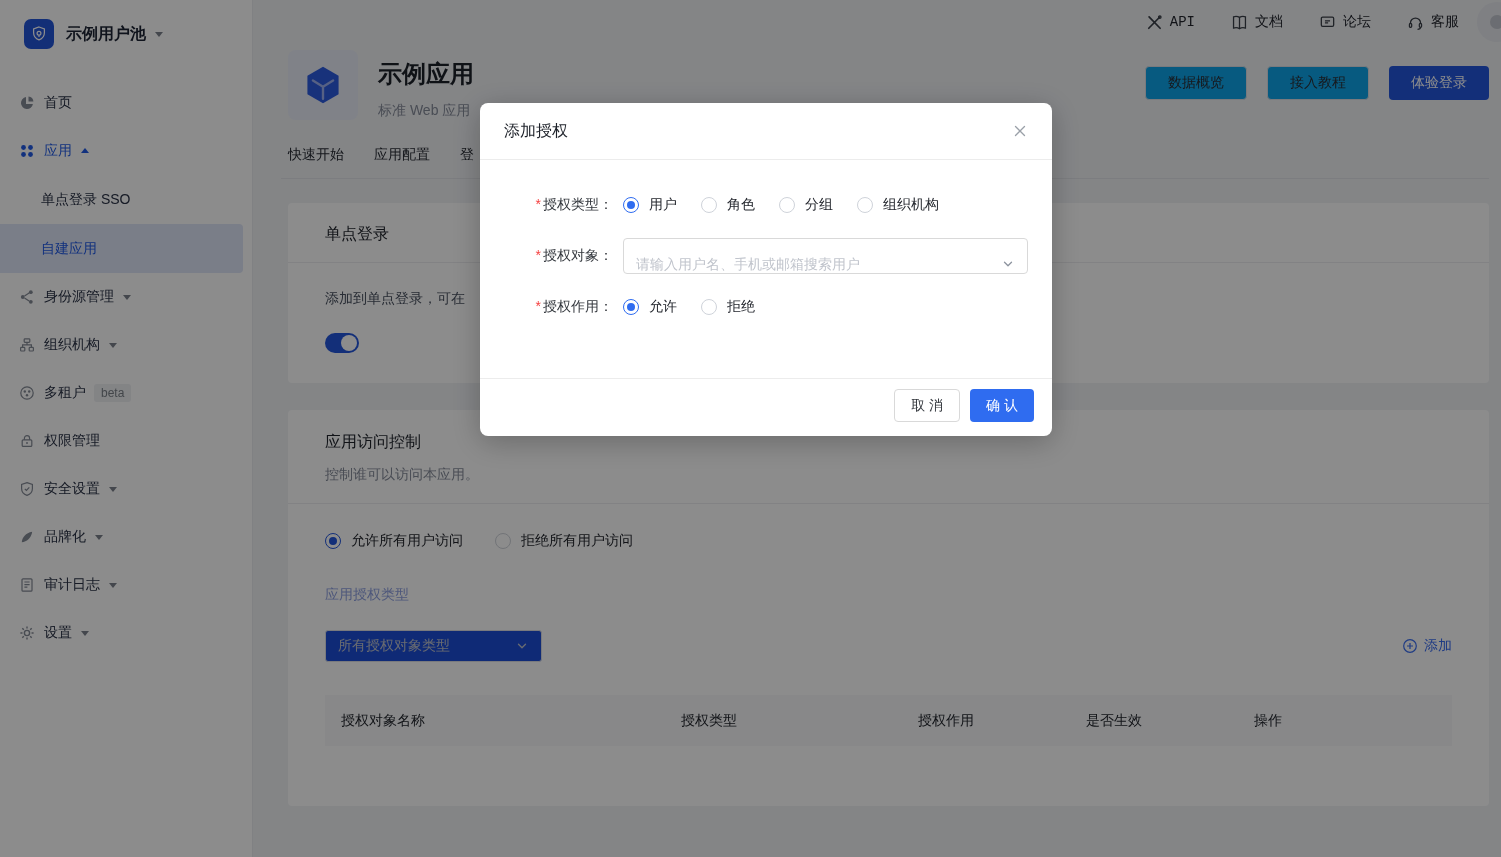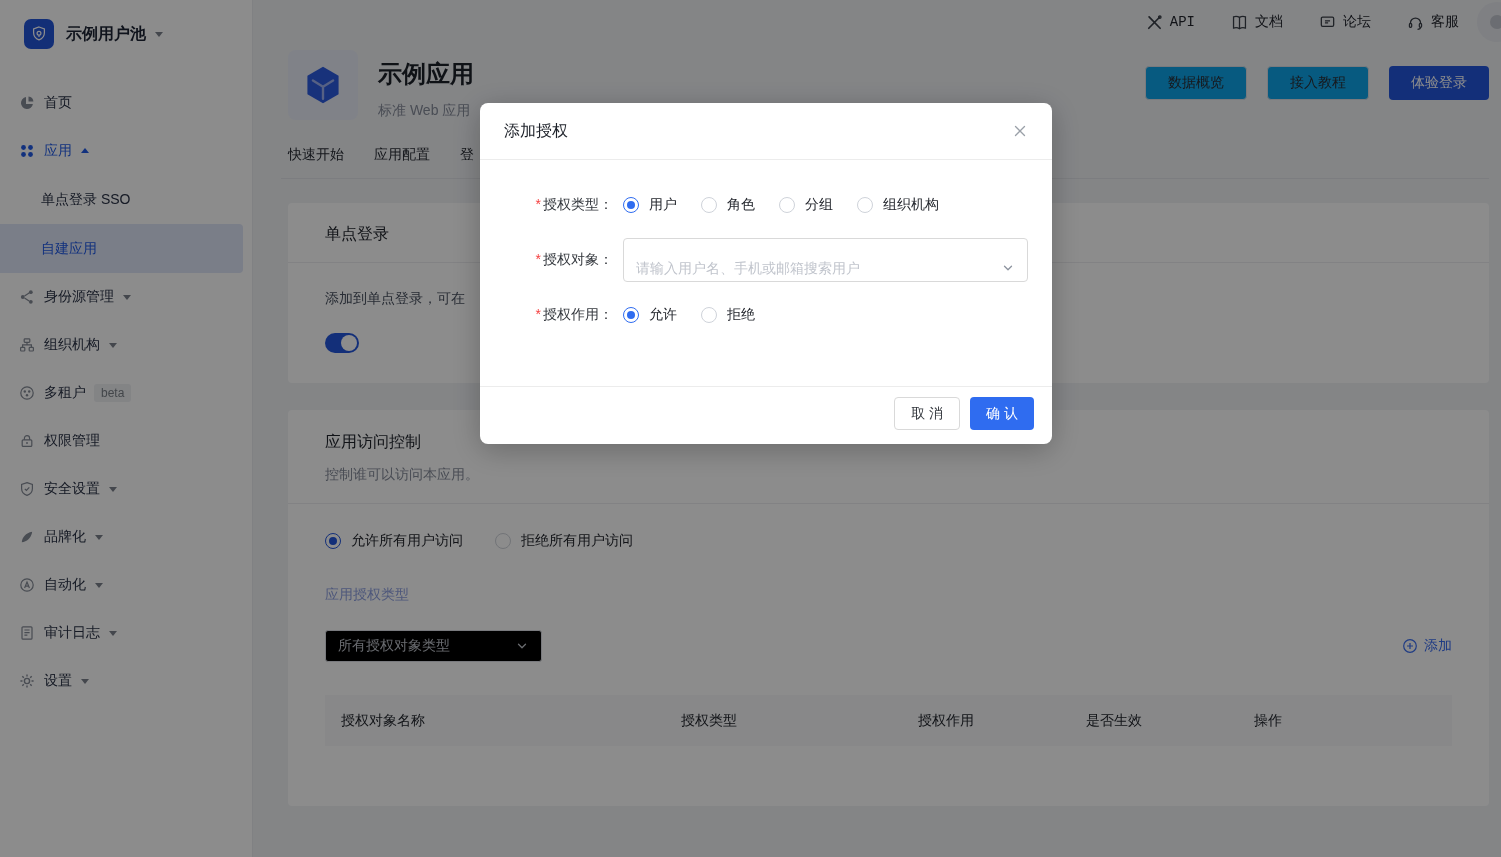--- a/index.html
+++ b/index.html
@@ -59,21 +59,21 @@
   .c2-body { padding:0 37px; }
   .section-label { margin-top:40px; font-size:14px; color:#8fa0e0; }
   .radio-row { margin-top:28px; display:flex; align-items:center; gap:32px; }
   .radio-opt { display:flex; align-items:center; gap:10px; font-size:14px; color:#23262d; cursor:pointer; }
   .radio { width:16px; height:16px; border-radius:50%; border:1px solid #cfd3da; background:#fff; position:relative; flex-shrink:0; }
   .radio.checked { border-color:#2356dd; }
   .radio.checked::after { content:""; position:absolute; inset:3px; border-radius:50%; background:#2356dd; }
   .modal .radio.checked { border-color:#2f6cf0; }
   .modal .radio.checked::after { background:#2f6cf0; }
   .select-row { margin-top:26px; display:flex; justify-content:space-between; align-items:center; }
-  .select { width:217px; height:32px; border:1px solid #dcdfe5; border-radius:3px; display:flex; align-items:center; justify-content:space-between; padding:0 12px; font-size:14px; color:#c0c4cc; cursor:pointer; background:#000000; }
+  .select { width:217px; height:32px; border:1px solid #dcdfe5; border-radius:3px; display:flex; align-items:center; justify-content:space-between; padding:0 12px; font-size:14px; color:#c0c4cc; cursor:pointer; background:#1d4ed8; }
   .select .ic { width:14px; height:14px; color:#c0c4cc; }
   .add-link { display:flex; align-items:center; gap:6px; font-size:14px; color:#3a6df0; cursor:pointer; }
   .add-link .ic { width:16px; height:16px; }
   .table-head { margin-top:33px; height:51px; background:#f7f8fa; display:flex; align-items:center; font-size:14px; font-weight:500; color:#23262d; }
   .th { padding-left:16px; flex-shrink:0; }
   .th:nth-child(1){ width:340px; } .th:nth-child(2){ width:237px; }
   .th:nth-child(3){ width:168px; } .th:nth-child(4){ width:168px; }
   .th:nth-child(5){ flex:1; }
 
   .float-widget { position:absolute; top:2px; right:-16px; width:40px; height:40px; border-radius:50%; background:#e7e9ee; z-index:5; display:flex; align-items:center; justify-content:center; }
@@ -84,21 +84,21 @@
   .modal { position:fixed; left:480px; top:103px; width:572px; background:#fff; border-radius:8px; z-index:60; box-shadow:0 6px 30px rgba(0,0,0,0.25); }
   .modal-header { height:57px; display:flex; align-items:center; justify-content:space-between; padding:0 24px; border-bottom:1px solid #ececec; }
   .modal-title { font-size:16px; font-weight:500; color:#1d2129; }
   .close-btn { width:16px; height:16px; color:#9aa0a8; cursor:pointer; }
   .modal-body { padding:36px 24px 62px 0; }
   .form-row { display:flex; align-items:center; }
   .form-row + .form-row { margin-top:24px; }
   .form-label { width:133px; text-align:right; font-size:14px; color:#33373d; flex-shrink:0; }
   .req { color:#f53f3f; margin-right:2px; }
   .radio-group { display:flex; align-items:center; gap:24px; margin-left:10px; }
-  .obj-select { margin-left:10px; width:412px; height:44px; border:1px solid #d9d9d9; border-radius:4px; display:flex; align-items:center; padding:16px 34px 0 12px; position:relative; }
+  .obj-select { margin-left:10px; width:412px; height:36px; border:1px solid #d9d9d9; border-radius:4px; display:flex; align-items:center; padding:16px 34px 0 12px; position:relative; }
   .obj-select input { border:none; outline:none; width:100%; font-size:14px; font-family:inherit; color:#33373d; background:transparent; }
   .obj-select input::placeholder { color:#c0c4cc; }
   .obj-select .chev { position:absolute; right:12px; width:14px; height:14px; color:#8c939e; }
   .modal-footer { border-top:1px solid #ececec; padding:10px 18px 14px; display:flex; justify-content:flex-end; gap:10px; }
   .btn-sm { height:33px; padding:8px 16px; border-radius:4px; font-size:14px; display:flex; align-items:center; cursor:pointer; }
   .btn-cancel { background:#fff; border:1px solid #d9d9d9; color:#33373d; }
   .btn-confirm { background:#2f6cf0; border:none; color:#ffffff; }
 
   .ic { display:block; }
   svg.defs { position:absolute; width:0; height:0; }
@@ -264,27 +264,20 @@
             <use href="#i-shield-check"></use>
           </svg>
         <span>安全设置</span>
         <span class="tri tri-down"></span>
       </div>
       <div class="nav-item">
         <svg class="ic">
             <use href="#i-brush"></use>
           </svg>
         <span>品牌化</span>
-        <span class="tri tri-down"></span>
-      </div>
-      <div class="nav-item">
-        <svg class="ic">
-            <use href="#i-automation"></use>
-          </svg>
-        <span>自动化</span>
         <span class="tri tri-down"></span>
       </div>
       <div class="nav-item">
         <svg class="ic">
             <use href="#i-audit"></use>
           </svg>
         <span>审计日志</span>
         <span class="tri tri-down"></span>
       </div>
       <div class="nav-item">

